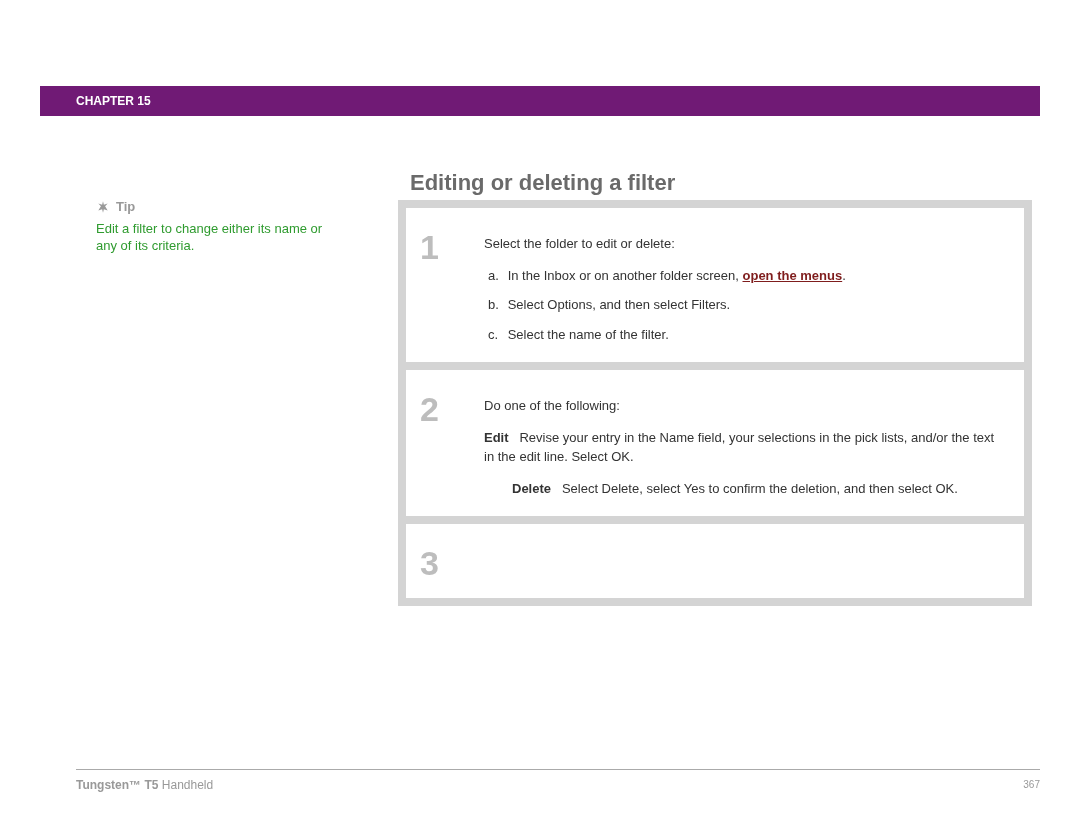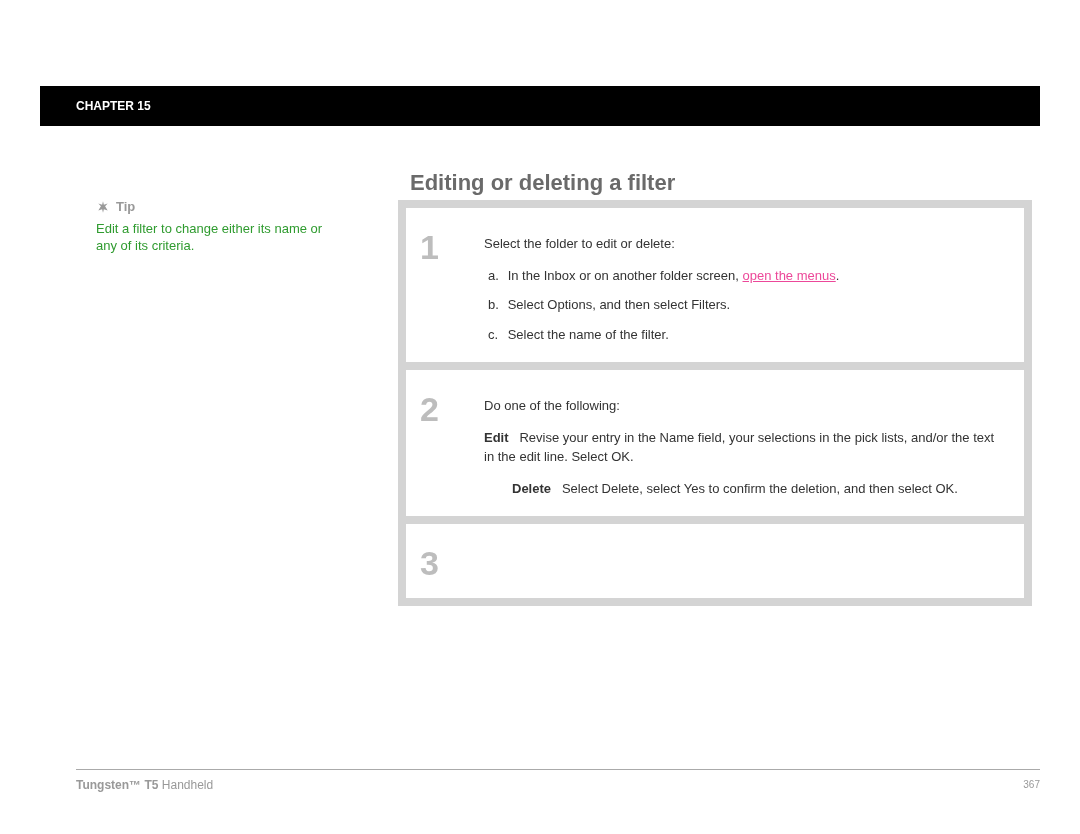--- a/index.html
+++ b/index.html
@@ -9,22 +9,22 @@
     background: #ffffff;
     font-family: "Helvetica Neue", Helvetica, Arial, sans-serif;
     position: relative;
     color: #333;
   }
   .header-bar {
     position: absolute;
     top: 86px;
     left: 40px;
     right: 40px;
-    height: 40px;
-    background: #000000;
+    height: 30px;
+    background: #701a75;
     display: flex;
     align-items: center;
     color: #fff;
     font-size: 12px;
     font-weight: bold;
   }
   .header-left {
     position: absolute;
     left: 36px;
   }
@@ -90,23 +90,23 @@
     font-size: 13px;
     color: #333;
     line-height: 1.5;
     padding-top: 8px;
   }
   .step-body p { margin-bottom: 12px; }
   .step-body p:last-child { margin-bottom: 0; padding-left: 28px; }
   .sub-item { margin-left: 4px; margin-bottom: 10px; }
   .sub-item .sub-letter { display: inline-block; width: 16px; }
   .linklike {
-    font-weight: normal;
+    font-weight: bold;
     text-decoration: underline;
-    color: #ec4899;
+    color: #7f1d1d;
   }
   .done-row {
     display: flex;
     align-items: center;
     gap: 6px;
     font-weight: bold;
     color: #6a6a6a;
     margin-top: 14px;
   }
   .done-row svg { display: block; }

